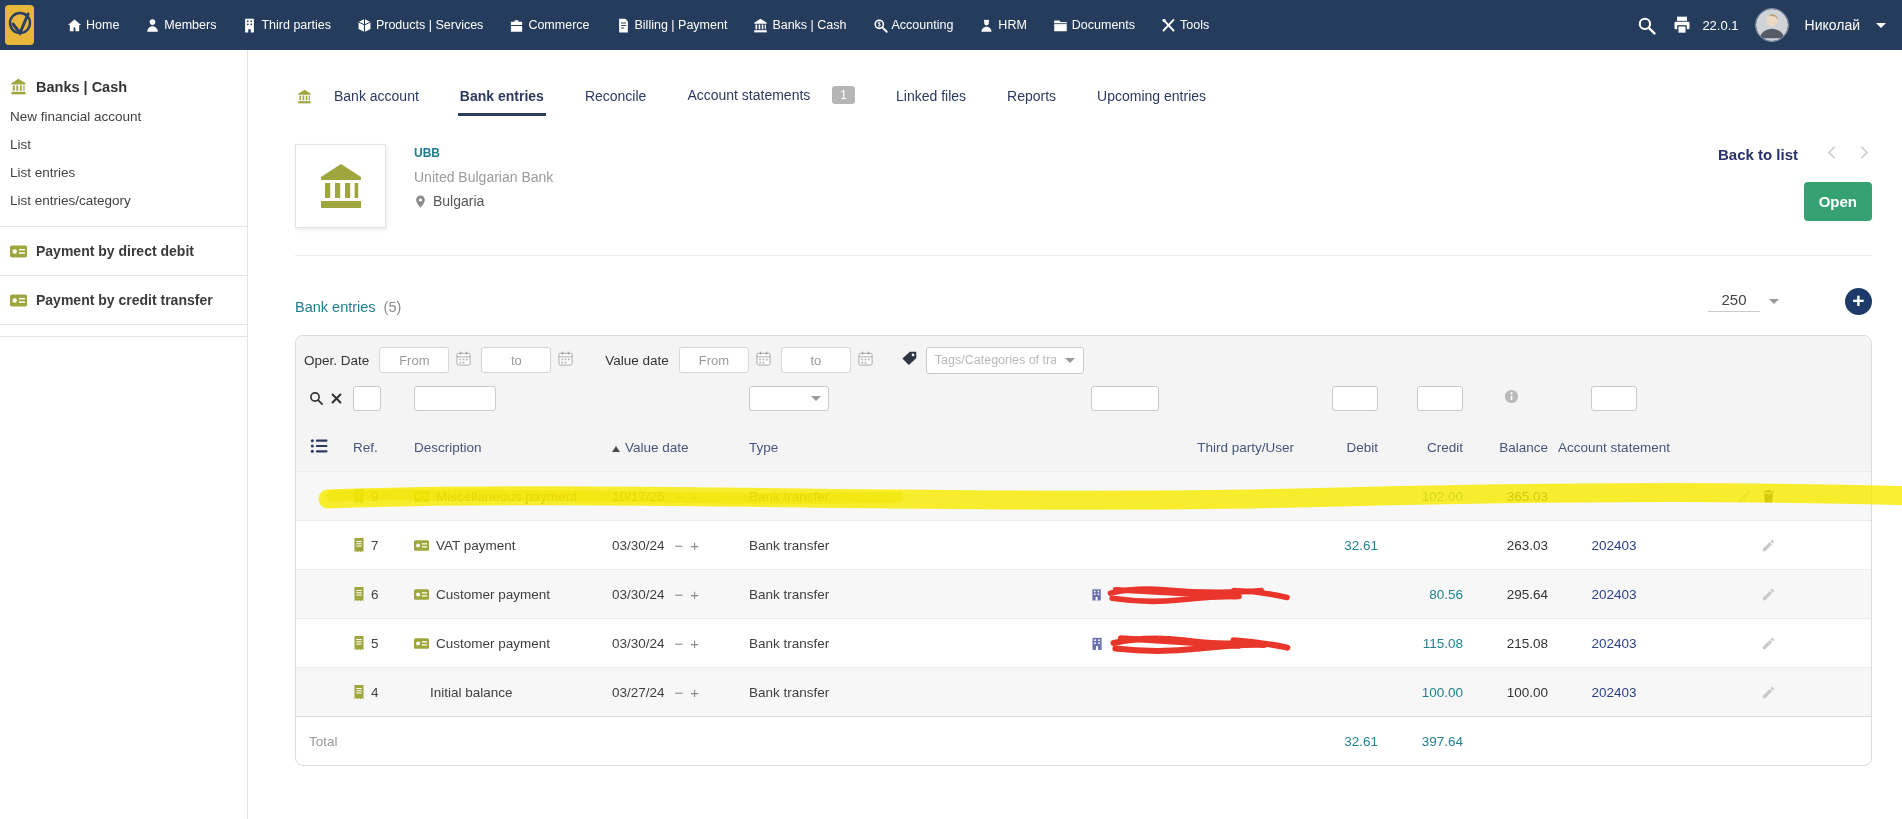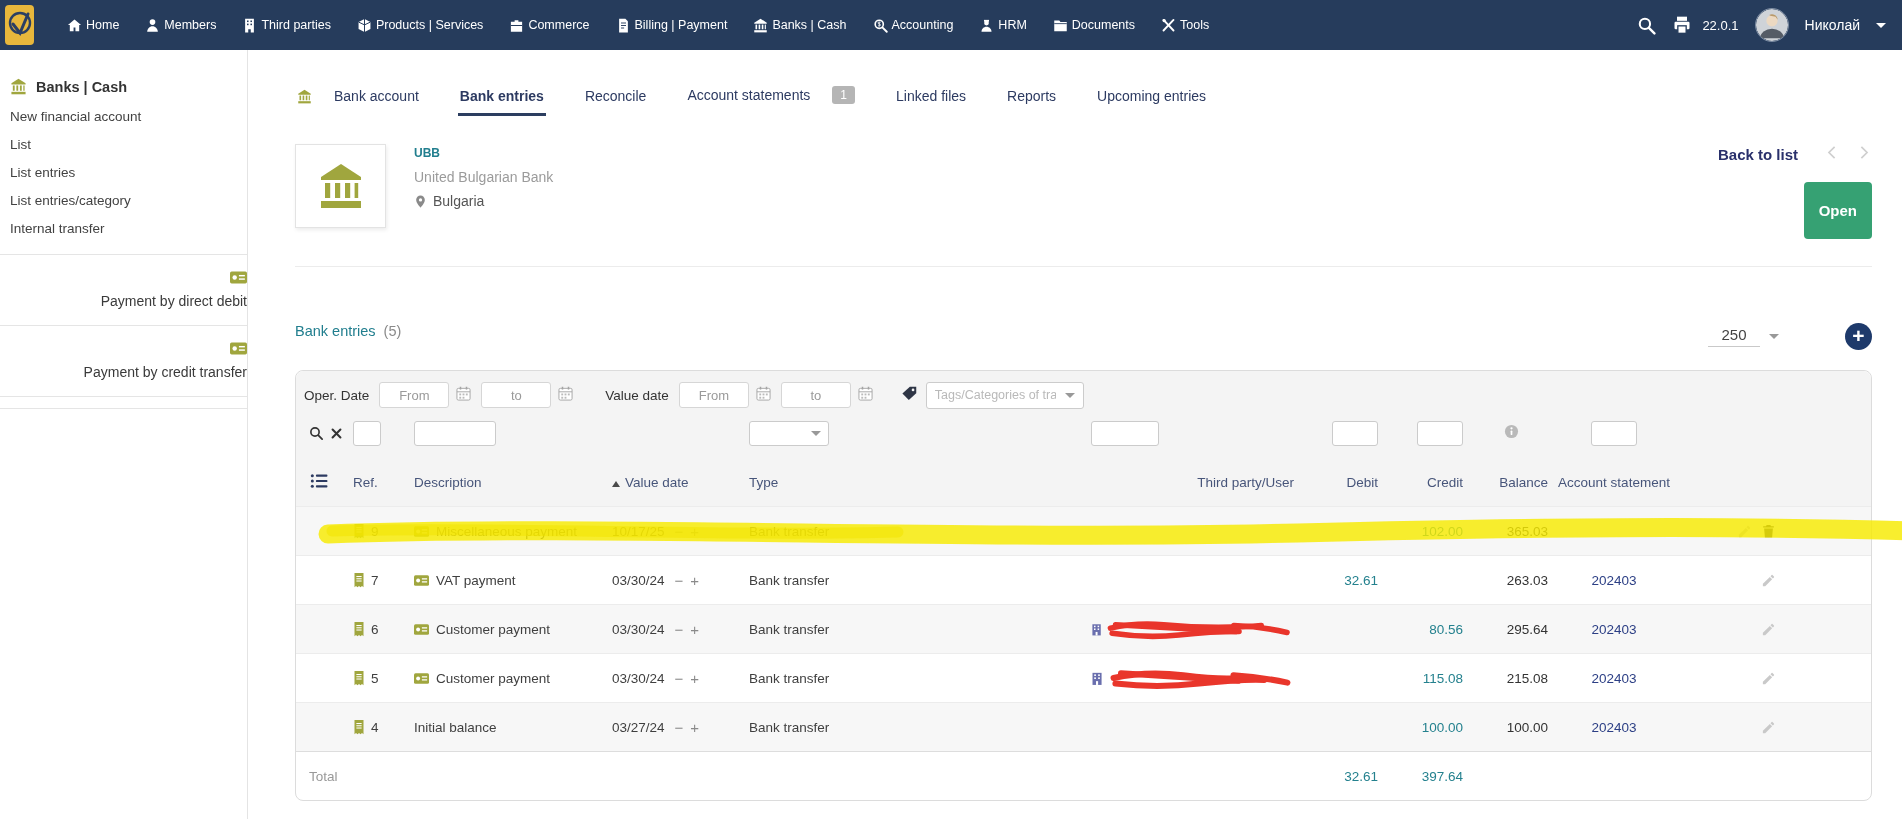--- a/index.html
+++ b/index.html
@@ -25,22 +25,22 @@
 
   
   .sidebar { position:absolute; left:0; top:50px; bottom:0; width:248px;
              border-right:1px solid #e4e4e4; padding-top:22px; background:#fff; }
   .side-title { display:flex; align-items:center; gap:9px; padding:6px 0 8px 10px;
                 font-size:14.5px; font-weight:bold; color:#333; }
   .side-title svg { width:17px; height:17px; fill:#a0a63e; }
   .side-link { display:block; padding:6px 0 7px 10px; font-size:13.5px; color:#424242;
                text-decoration:none; cursor:pointer; }
   .side-div { border:0; border-top:1px solid #e5e5e5; margin:11px 0; }
-  .side-section { display:flex; align-items:flex-end; gap:9px; padding:5px 0 5px 10px;
-                  font-size:14px; font-weight:normal; color:#3a3a3a; cursor:pointer;flex-direction:column; }
+  .side-section { display:flex; align-items:center; gap:9px; padding:5px 0 5px 10px;
+                  font-size:14px; font-weight:bold; color:#3a3a3a; cursor:pointer; }
   .side-section svg { width:17px; height:13px; }
 
   
   .main { position:absolute; left:249px; top:50px; right:0; bottom:0; padding:0 30px 0 46px; }
 
   .tabs { display:flex; align-items:flex-end; margin-top:30px; }
   .tab { display:flex; align-items:center; gap:22px; margin-right:37px; padding:6px 2px 12px;
          font-size:14px; color:#2c3a61; text-decoration:none; cursor:pointer; white-space:nowrap; }
   .tab.active { font-weight:bold; border-bottom:3px solid #2c3e60; padding-bottom:9px; }
   .tab svg { width:15px; height:15px; fill:#a0a63e; }
@@ -52,25 +52,25 @@
   .logo-card svg { width:48px; height:48px; fill:#a0a63e; }
   .bank-info { margin-left:28px; padding-top:2px; }
   .bank-name { color:#217e8e; font-weight:bold; font-size:12px; }
   .bank-label { color:#9b9b9b; font-size:14px; margin-top:9px; }
   .bank-country { color:#555; font-size:14px; margin-top:8px; display:flex; align-items:center; gap:6px; }
   .banner-right { margin-left:auto; display:flex; flex-direction:column; align-items:flex-end; }
   .back-row { display:flex; align-items:center; gap:14px; margin-top:0; }
   .back-link { color:#29306b; font-weight:bold; font-size:15px; text-decoration:none; cursor:pointer; margin-right:12px; }
   .pager { cursor:pointer; }
   .open-btn { margin-top:17px; background:#36a173; border:none; color:#fff; font-weight:bold;
-              font-size:15px; padding:20px 15px; border-radius:4px; cursor:pointer;
+              font-size:15px; padding:11px 15px; border-radius:4px; cursor:pointer;
               font-family:"Liberation Sans",sans-serif; }
   .banner-div { border:0; border-top:1px solid #ececec; margin-top:27px; }
 
-  .list-head { display:flex; align-items:flex-start; margin-top:56px; }
+  .list-head { display:flex; align-items:flex-end; margin-top:32px; }
   .list-title { font-size:14.5px; }
   .list-title .t { color:#217e8e; }
   .list-title .c { color:#8a8a8a; margin-left:8px; }
   .list-controls { margin-left:auto; display:flex; align-items:center; }
   .page-size { font-size:15px; color:#444; border-bottom:1px solid #c9c9c9; padding:0 6px 3px;
                min-width:52px; text-align:center; cursor:pointer; }
   .sel-caret { width:0; height:0; border-left:5px solid transparent; border-right:5px solid transparent;
                border-top:5px solid #999; margin-left:9px; cursor:pointer; }
   .plus-btn { width:27px; height:27px; border-radius:50%; background:#1e3a6b; border:none; color:#fff;
               font-size:21px; font-weight:bold; line-height:24px; margin-left:66px; cursor:pointer;
@@ -114,21 +114,21 @@
   .ctr { text-align:center; }
   .sort-asc { display:inline-block; width:0; height:0; border-left:4.5px solid transparent;
               border-right:4.5px solid transparent; border-bottom:6px solid #4a4a4a; margin-right:5px; }
   .selicon { justify-self:center; cursor:pointer; }
 
   .data-row { height:49px; border-top:1px solid #ececec; font-size:13.5px; color:#3f3f3f; position:relative; }
   .data-row.stripe { background:#f7f7f7; }
   .cell { display:flex; align-items:center; }
   .c-ref a { color:#3f3f3f; text-decoration:none; margin-left:6px; cursor:pointer; }
   .c-desc span { margin-left:7px; }
-  .c-desc.no-ico span { margin-left:0; }
+  .c-desc.no-ico span { margin-left:16px; }
   .dm, .dp { color:#8a8a8a; cursor:pointer; font-size:15px; }
   .dm { margin-left:10px; } .dp { margin-left:7px; }
   .amt { color:#24818e; }
   .bal { color:#333; }
   .stmt a { color:#2c3f85; text-decoration:none; cursor:pointer; }
   .c-act { justify-content:flex-end; padding-right:95px; gap:9px; }
   .c-act span { display:flex; cursor:pointer; }
   .third-cell { overflow:visible; }
   .scribble { margin-left:5px; }
 
@@ -299,21 +299,20 @@
         <rect x="14" y="10.5" width="2.6" height="7.5"></rect>
         <rect x="18.8" y="10.5" width="1.8" height="7.5"></rect>
         <path d="M2 19.5h20V23H2z"></path>
       </svg>
     <span>Banks | Cash</span>
   </div>
   <a class="side-link">New financial account</a>
   <a class="side-link">List</a>
   <a class="side-link">List entries</a>
   <a class="side-link">List entries/category</a>
-  <a class="side-link">Internal transfer</a>
   <hr class="side-div">
   <div class="side-section">
     <svg viewBox="0 0 20 14">
         <rect width="20" height="14" rx="2" fill="#a0a63e"></rect>
         <circle cx="5.5" cy="7" r="2.6" fill="#fff"></circle>
         <rect x="10.5" y="4" width="7" height="1.7" fill="#fff"></rect>
         <rect x="10.5" y="8" width="7" height="1.7" fill="#fff"></rect>
       </svg>
     <span>Payment by direct debit</span>
   </div>

